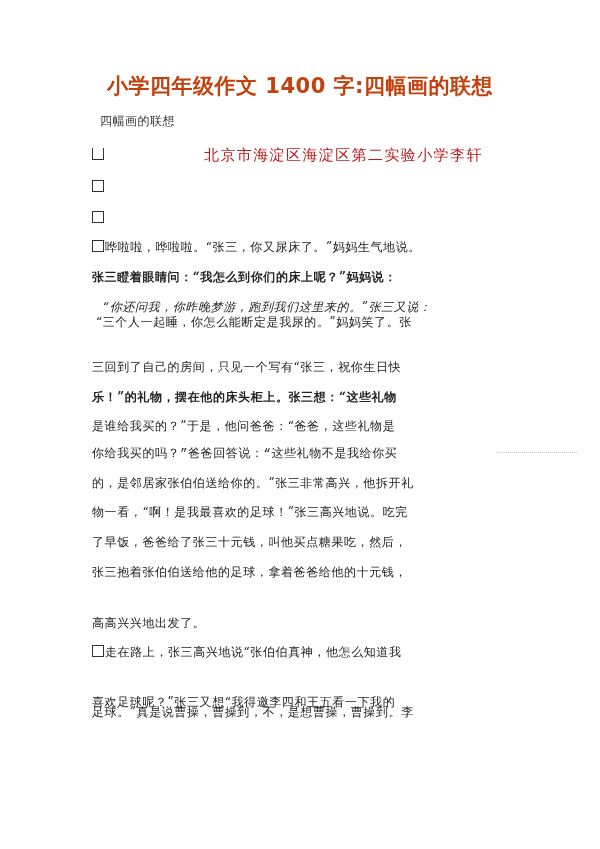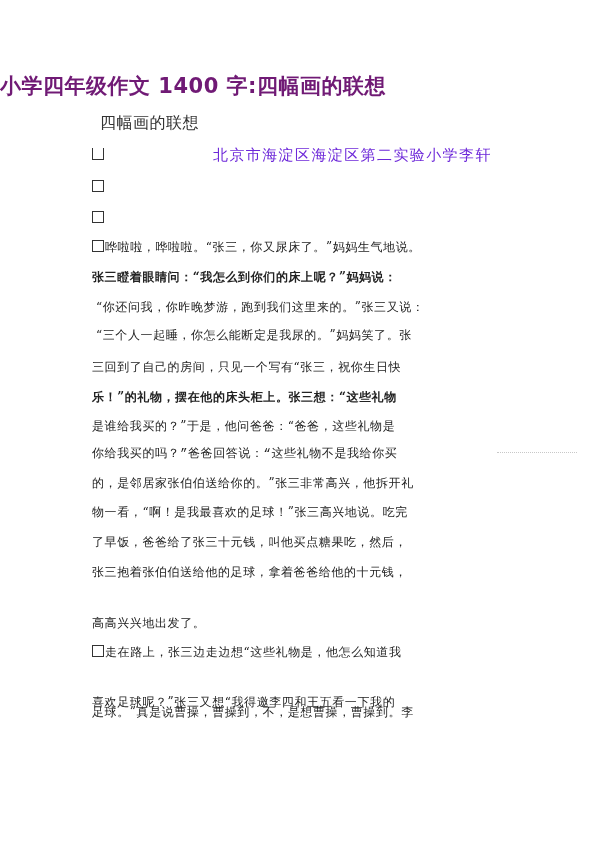--- a/index.html
+++ b/index.html
@@ -17,31 +17,32 @@
     }
     .page {
       position: absolute;
       left: 0; top: 0;
       width: 600px; height: 849px;
     }
     .title {
       position: absolute;
       left: 0; right: 0;
       top: 72px;
+      text-align: center;
       font-family: "DejaVu Sans", "Liberation Sans", sans-serif;
       font-weight: bold;
       font-size: 21px;
       letter-spacing: 0.5px;
-      color: #701a75;
+      color: #c2410c;
     }
     .subtitle {
       position: absolute;
       left: 100px;
       top: 113px;
-      font-size: 16px;
+      font-size: 12px;
       color: #333;
       letter-spacing: 0.5px;
     }
     .line {
       position: absolute;
       left: 92px;
       font-size: 12px;
       line-height: 20px;
       white-space: nowrap;
       color: #222;
@@ -54,24 +55,24 @@
       border: 1px solid #333;
       box-sizing: border-box;
       vertical-align: -1px;
       margin-right: 1px;
     }
     .box.open-top {
       border-top: none;
     }
     .author {
       position: absolute;
-      left: 213px;
+      left: 204px;
       top: 146px;
       font-size: 15px;
-      color: #6d28d9;
+      color: #b91c1c;
       letter-spacing: 1.4px;
       white-space: nowrap;
     }
     .dotted {
       position: absolute;
       left: 497px;
       top: 452px;
       width: 80px;
       height: 0;
       border-top: 1px dotted #c8c8c8;
@@ -93,32 +94,32 @@
     <span class="box"></span>
   </div>
   <div class="line" style="top:208px;">
     <span class="box"></span>
   </div>
 
   <div class="line" style="top:237px;">
     <span class="box"></span><span>哗啦啦，哗啦啦。“张三，你又尿床了。”妈妈生气地说。</span>
   </div>
   <div class="line" style="top:267px;font-weight:bold;">张三瞪着眼睛问：“我怎么到你们的床上呢？”妈妈说：</div>
-  <div class="line" style="top:297px;left:96px;">“你还问我，你昨晚梦游，跑到我们这里来的。”张三又说：</div>
-  <div class="line" style="top:325px;left:96px;text-align:center;">“三个人一起睡，你怎么能断定是我尿的。”妈妈笑了。张</div>
+  <div class="line" style="top:297px;left:103px;font-style:italic;">“你还问我，你昨晚梦游，跑到我们这里来的。”张三又说：</div>
+  <div class="line" style="top:312px;left:96px;text-align:center;">“三个人一起睡，你怎么能断定是我尿的。”妈妈笑了。张</div>
   <div class="line" style="top:357px;">三回到了自己的房间，只见一个写有“张三，祝你生日快</div>
   <div class="line" style="top:387px;font-weight:bold;">乐！”的礼物，摆在他的床头柜上。张三想：“这些礼物</div>
   <div class="line" style="top:416px;">是谁给我买的？”于是，他问爸爸：“爸爸，这些礼物是</div>
   <div class="line" style="top:444px;font-family:Liberation Mono, monospace;">你给我买的吗？”爸爸回答说：“这些礼物不是我给你买</div>
   <div class="line" style="top:473px;">的，是邻居家张伯伯送给你的。”张三非常高兴，他拆开礼</div>
   <div class="line" style="top:502px;">物一看，“啊！是我最喜欢的足球！”张三高兴地说。吃完</div>
   <div class="line" style="top:532px;">了早饭，爸爸给了张三十元钱，叫他买点糖果吃，然后，</div>
   <div class="line" style="top:562px;">张三抱着张伯伯送给他的足球，拿着爸爸给他的十元钱，</div>
   <div class="line" style="top:613px;">高高兴兴地出发了。</div>
 
   <div class="line" style="top:642px;">
-    <span class="box"></span><span>走在路上，张三边走边想“这些礼物是，他怎么知道我</span>
+    <span class="box"></span><span>走在路上，张三高兴地说“张伯伯真神，他怎么知道我</span>
   </div>
   <div class="line" style="top:672px;margin-top:20px;">喜欢足球呢？”张三又想“我得邀李四和王五看一下我的</div>
   <div class="line" style="top:702px;">足球。”真是说曹操，曹操到，不，是想曹操，曹操到。李</div>
 
   <div class="dotted"></div>
 </div>
 
 </body></html>

